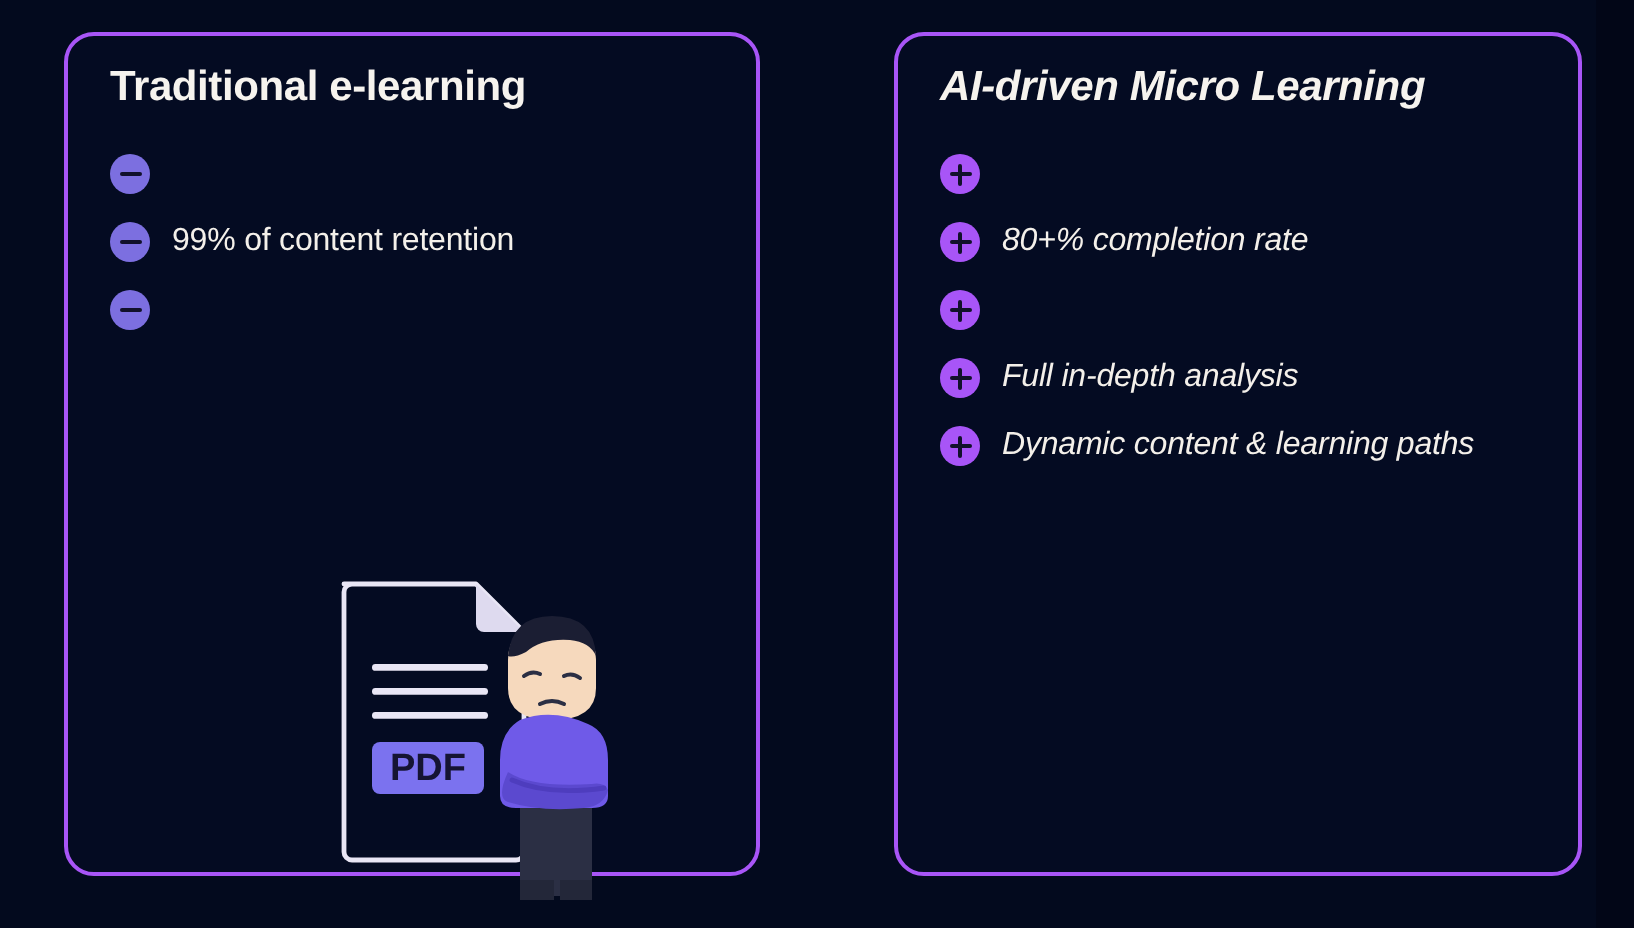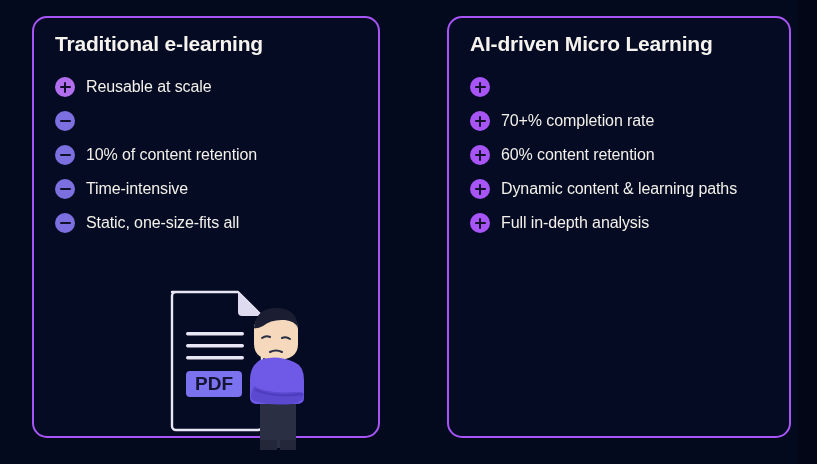--- a/index.html
+++ b/index.html
@@ -23,21 +23,21 @@
   .card {
     position: absolute;
     top: 16px;
     height: 422px;
     box-sizing: border-box;
     border: 2px solid #a855f7;
     border-radius: 15px;
     background: #040b22;
   }
   .card-left  { left: 32px;  width: 348px; }
-  .card-right { left: 447px; width: 344px; }
+  .card-right { left: 447px; width: 344px; font-style: italic; }
 
   .card-title {
     position: absolute;
     left: 21px;
     top: 14px;
     font-size: 21px;
     font-weight: bold;
     letter-spacing: -0.2px;
     color: #f6f3ee;
     white-space: nowrap;
@@ -99,37 +99,28 @@
 </head>
 <body>
 
 <div class="stage">
 
   <div class="card card-left">
     <div class="card-title">Traditional e-learning</div>
 
     <ul class="feature-list">
       <li class="feature-row">
-        <span class="badge plus"></span>
-        <span class="feature-text">Reusable at scale</span>
-      </li>
-      <li class="feature-row">
         <span class="badge minus"></span>
       </li>
       <li class="feature-row">
         <span class="badge minus"></span>
-        <span class="feature-text">10% of content retention</span>
+        <span class="feature-text">99% of content retention</span>
       </li>
       <li class="feature-row">
         <span class="badge minus"></span>
-        <span class="feature-text">Time-intensive</span>
-      </li>
-      <li class="feature-row">
-        <span class="badge minus"></span>
-        <span class="feature-text">Static, one-size-fits all</span>
       </li>
     </ul>
 
     <svg class="art art-left" viewBox="0 0 160 180">
 
       <path d="M10 22 H76 L100 46 V156 a4 4 0 0 1 -4 4 H14 a4 4 0 0 1 -4 -4 V26 a4 4 0 0 1 4 -4 Z" fill="#040b22" stroke="#e9e6f5" stroke-width="2.4" stroke-linejoin="round"></path>
       <path d="M76 22 L100 46 H80 a4 4 0 0 1 -4 -4 Z" fill="#dedaef"></path>
       <rect x="24" y="62" width="58" height="3.4" rx="1.7" fill="#e9e6f5"></rect>
       <rect x="24" y="74" width="58" height="3.4" rx="1.7" fill="#e9e6f5"></rect>
       <rect x="24" y="86" width="58" height="3.4" rx="1.7" fill="#e9e6f5"></rect>
@@ -154,31 +145,30 @@
 
   <div class="card card-right">
     <div class="card-title">AI-driven Micro Learning</div>
 
     <ul class="feature-list">
       <li class="feature-row">
         <span class="badge plus"></span>
       </li>
       <li class="feature-row">
         <span class="badge plus"></span>
-        <span class="feature-text">70+% completion rate</span>
+        <span class="feature-text">80+% completion rate</span>
       </li>
       <li class="feature-row">
         <span class="badge plus"></span>
-        <span class="feature-text">60% content retention</span>
+      </li>
+      <li class="feature-row">
+        <span class="badge plus"></span>
+        <span class="feature-text">Full in-depth analysis</span>
       </li>
       <li class="feature-row">
         <span class="badge plus"></span>
         <span class="feature-text">Dynamic content &amp; learning paths</span>
-      </li>
-      <li class="feature-row">
-        <span class="badge plus"></span>
-        <span class="feature-text">Full in-depth analysis</span>
       </li>
     </ul>
 
   </div>
 
 </div>
 
 </body></html>

